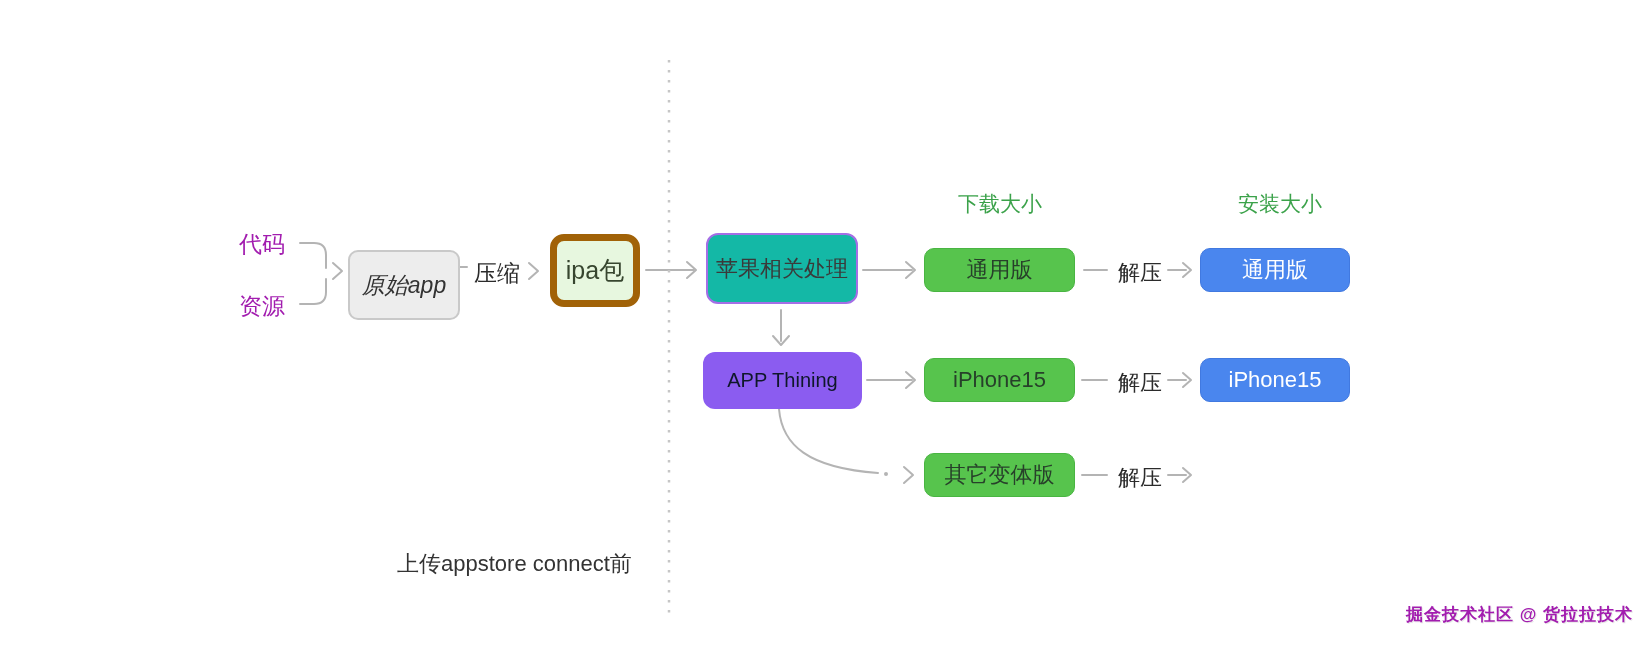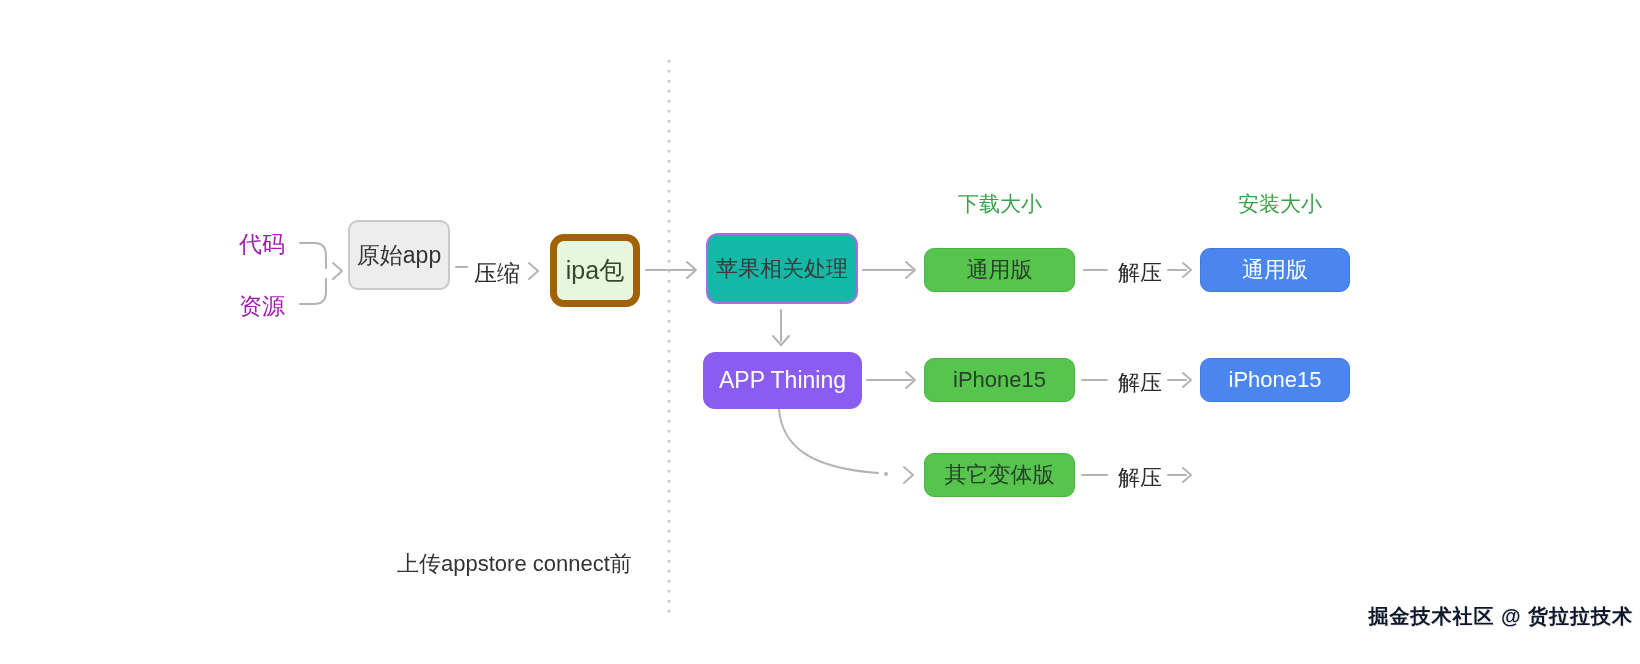--- a/index.html
+++ b/index.html
@@ -20,38 +20,38 @@
   }
   .node-ipa{
     background:#e7f7df;border:7px solid #a16207;border-radius:14px;
     font-size:25px;color:#37462f;
   }
   .node-apple{
     background:#14b8a6;border:2.5px solid #a46ee6;border-radius:12px;
     font-size:22px;color:#3a3a3a;
   }
   .node-thinning{
-    background:#8b5cf0;border-radius:12px;font-size:23px;color:#ffffff;
+    background:#8b5cf0;border-radius:12px;font-size:20px;color:#0f172a;
   }
   .node-green{
     background:#57c44d;border:1.5px solid #49b542;border-radius:10px;
     font-size:22px;color:#27402a;
   }
   .node-blue{
     background:#4a86ee;border:1.5px solid #4179e0;border-radius:10px;
     font-size:22px;color:#ffffff;
   }
   .col-header{
     position:absolute;font-size:21px;color:#3ba24a;text-align:center;white-space:nowrap;
   }
   .caption{
     position:absolute;font-size:22px;color:#333;white-space:nowrap;
   }
   .watermark{
-    position:absolute;font-size:20px;font-weight:bold;color:#0f172a;white-space:nowrap;
+    position:absolute;font-size:17px;font-weight:bold;color:#a21caf;white-space:nowrap;
     text-shadow:1px 1px 0 #e8e8e8, 2px 2px 1px #ffffff;
     letter-spacing:1px;
     margin-left:47px;
   }
 </style>
 </head>
 <body>
 
 <div class="canvas">
 
@@ -93,21 +93,21 @@
       <line x1="1168" y1="475" x2="1186" y2="475"></line>
       <polyline points="1183,468 1191,475 1183,482"></polyline>
     </g>
 
     <line x1="669" y1="60" x2="669" y2="620" stroke="#c6c6c6" stroke-width="2.5" stroke-dasharray="2.5 7.5"></line>
   </svg>
 
   <div class="label" style="left:230px;top:229px;width:64px;">代码</div>
   <div class="label" style="left:230px;top:291px;width:64px;">资源</div>
 
-  <div class="node node-gray" style="left:348px;top:220px;width:102px;height:70px;">原始app</div>
+  <div class="node node-gray" style="left:348px;top:250px;width:112px;height:70px;font-style:italic;">原始app</div>
 
   <div class="edge-label" style="left:465px;top:258px;width:64px;font-size:23px;">压缩</div>
 
   <div class="node node-ipa" style="left:550px;top:234px;width:90px;height:73px;">ipa包</div>
 
   <div class="node node-apple" style="left:706px;top:233px;width:152px;height:71px;">苹果相关处理</div>
 
   <div class="node node-thinning" style="left:703px;top:352px;width:159px;height:57px;">APP Thining</div>
 
   <div class="col-header" style="left:920px;top:190px;width:160px;">下载大小</div>

